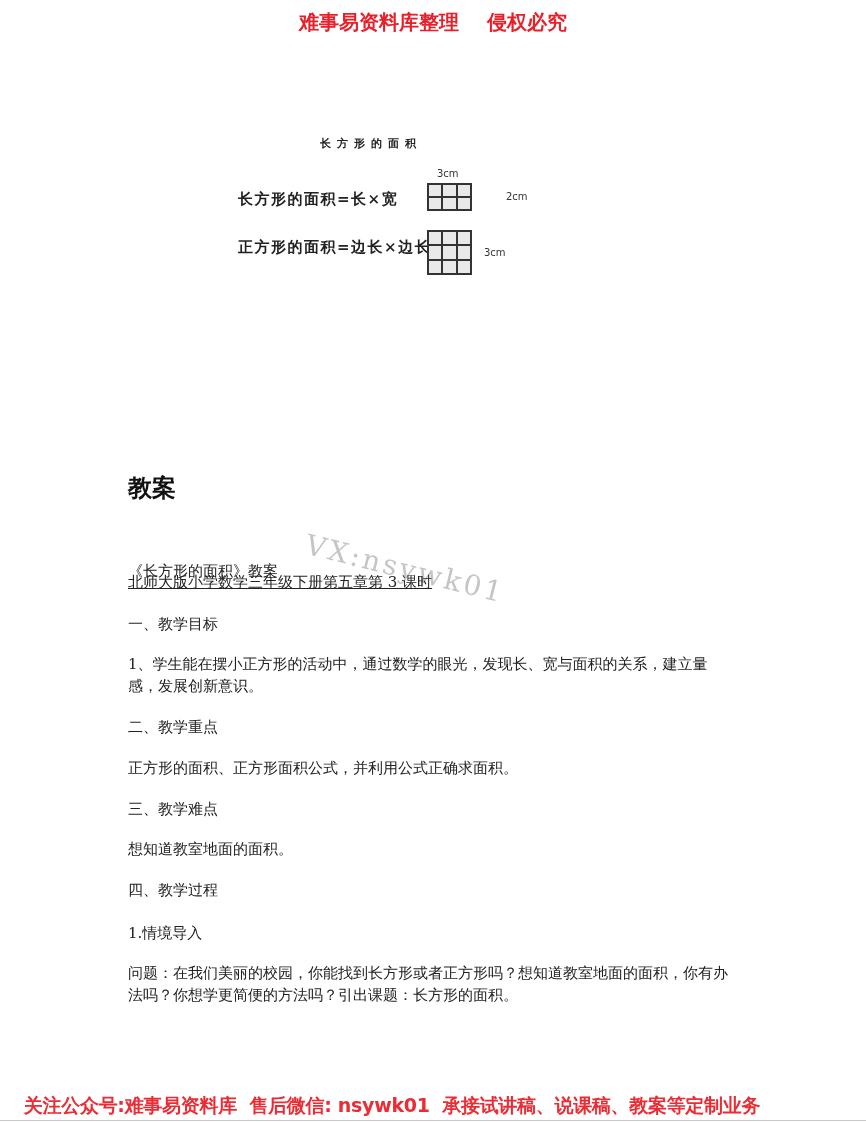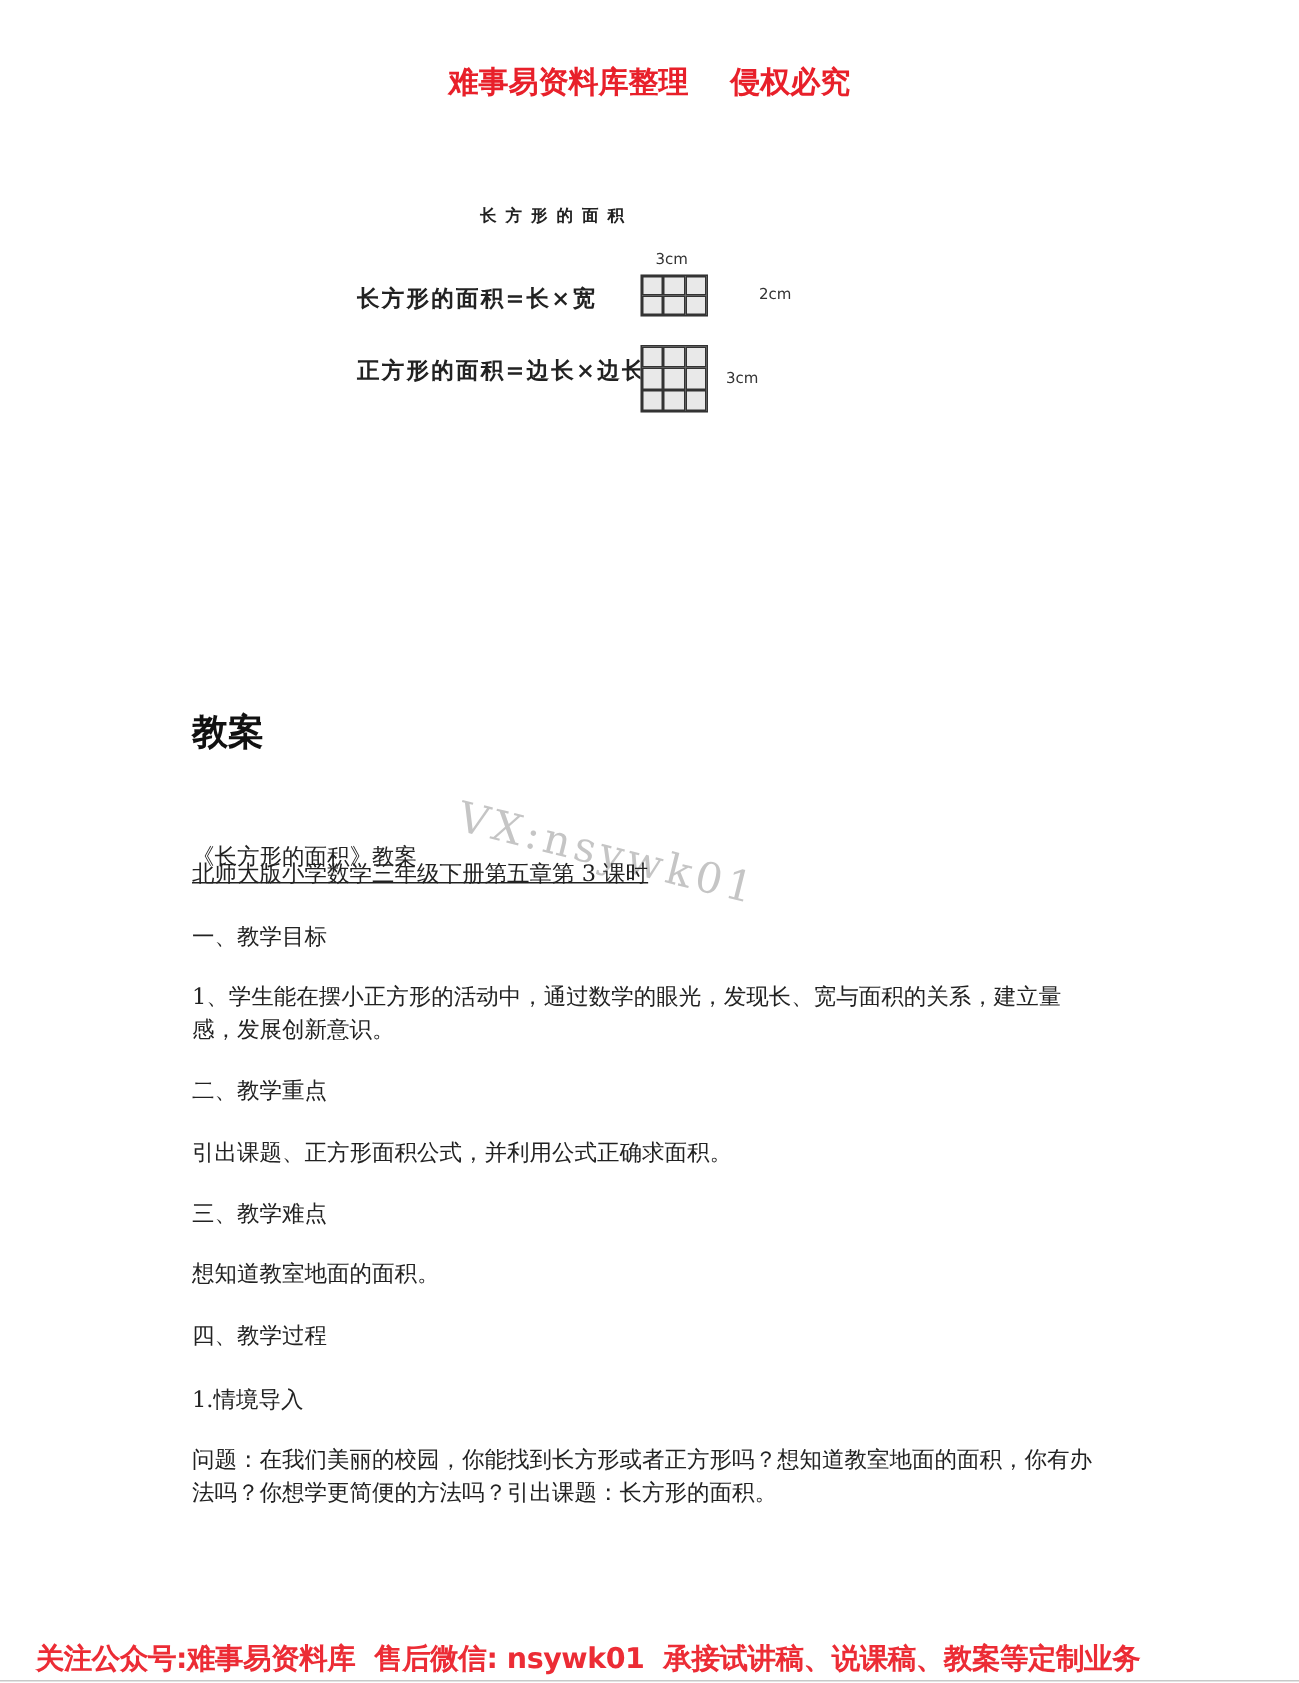--- a/index.html
+++ b/index.html
@@ -20,21 +20,20 @@
       top: 9px;
       left: 0;
       width: 866px;
       text-align: center;
       font-family: "DejaVu Sans", sans-serif;
       font-weight: bold;
       font-size: 20px;
       color: #e8202a;
       letter-spacing: 0px;
       white-space: pre;
-      margin-top: 32px;
     }
     .figure {
       position: absolute;
       left: 228px;
       top: 130px;
       width: 300px;
       height: 160px;
     }
     .figure-title {
       position: absolute;
@@ -182,21 +181,21 @@
 
 <div class="watermark">VX:nsywk01</div>
 
 <div class="para" style="top:560px;">《长方形的面积》教案</div>
 <div class="para" style="top:571px;text-decoration:underline;">北师大版小学数学三年级下册第五章第 3 课时</div>
 
 <div class="para" style="top:613px;">一、教学目标</div>
 <div class="para" style="top:653px;">1、学生能在摆小正方形的活动中，通过数学的眼光，发现长、宽与面积的关系，建立量感，发展创新意识。</div>
 
 <div class="para" style="top:716px;">二、教学重点</div>
-<div class="para" style="top:757px;">引出课题、正方形面积公式，并利用公式正确求面积。</div>
+<div class="para" style="top:757px;">正方形的面积、正方形面积公式，并利用公式正确求面积。</div>
 
 <div class="para" style="top:798px;">三、教学难点</div>
 <div class="para" style="top:838px;">想知道教室地面的面积。</div>
 
 <div class="para" style="top:879px;">四、教学过程</div>
 
 <div class="para" style="top:922px;">1.情境导入</div>
 <div class="para" style="top:962px;">问题：在我们美丽的校园，你能找到长方形或者正方形吗？想知道教室地面的面积，你有办法吗？你想学更简便的方法吗？引出课题：长方形的面积。</div>
 
 <div class="footer-banner">关注公众号:难事易资料库  售后微信: nsywk01  承接试讲稿、说课稿、教案等定制业务</div>

